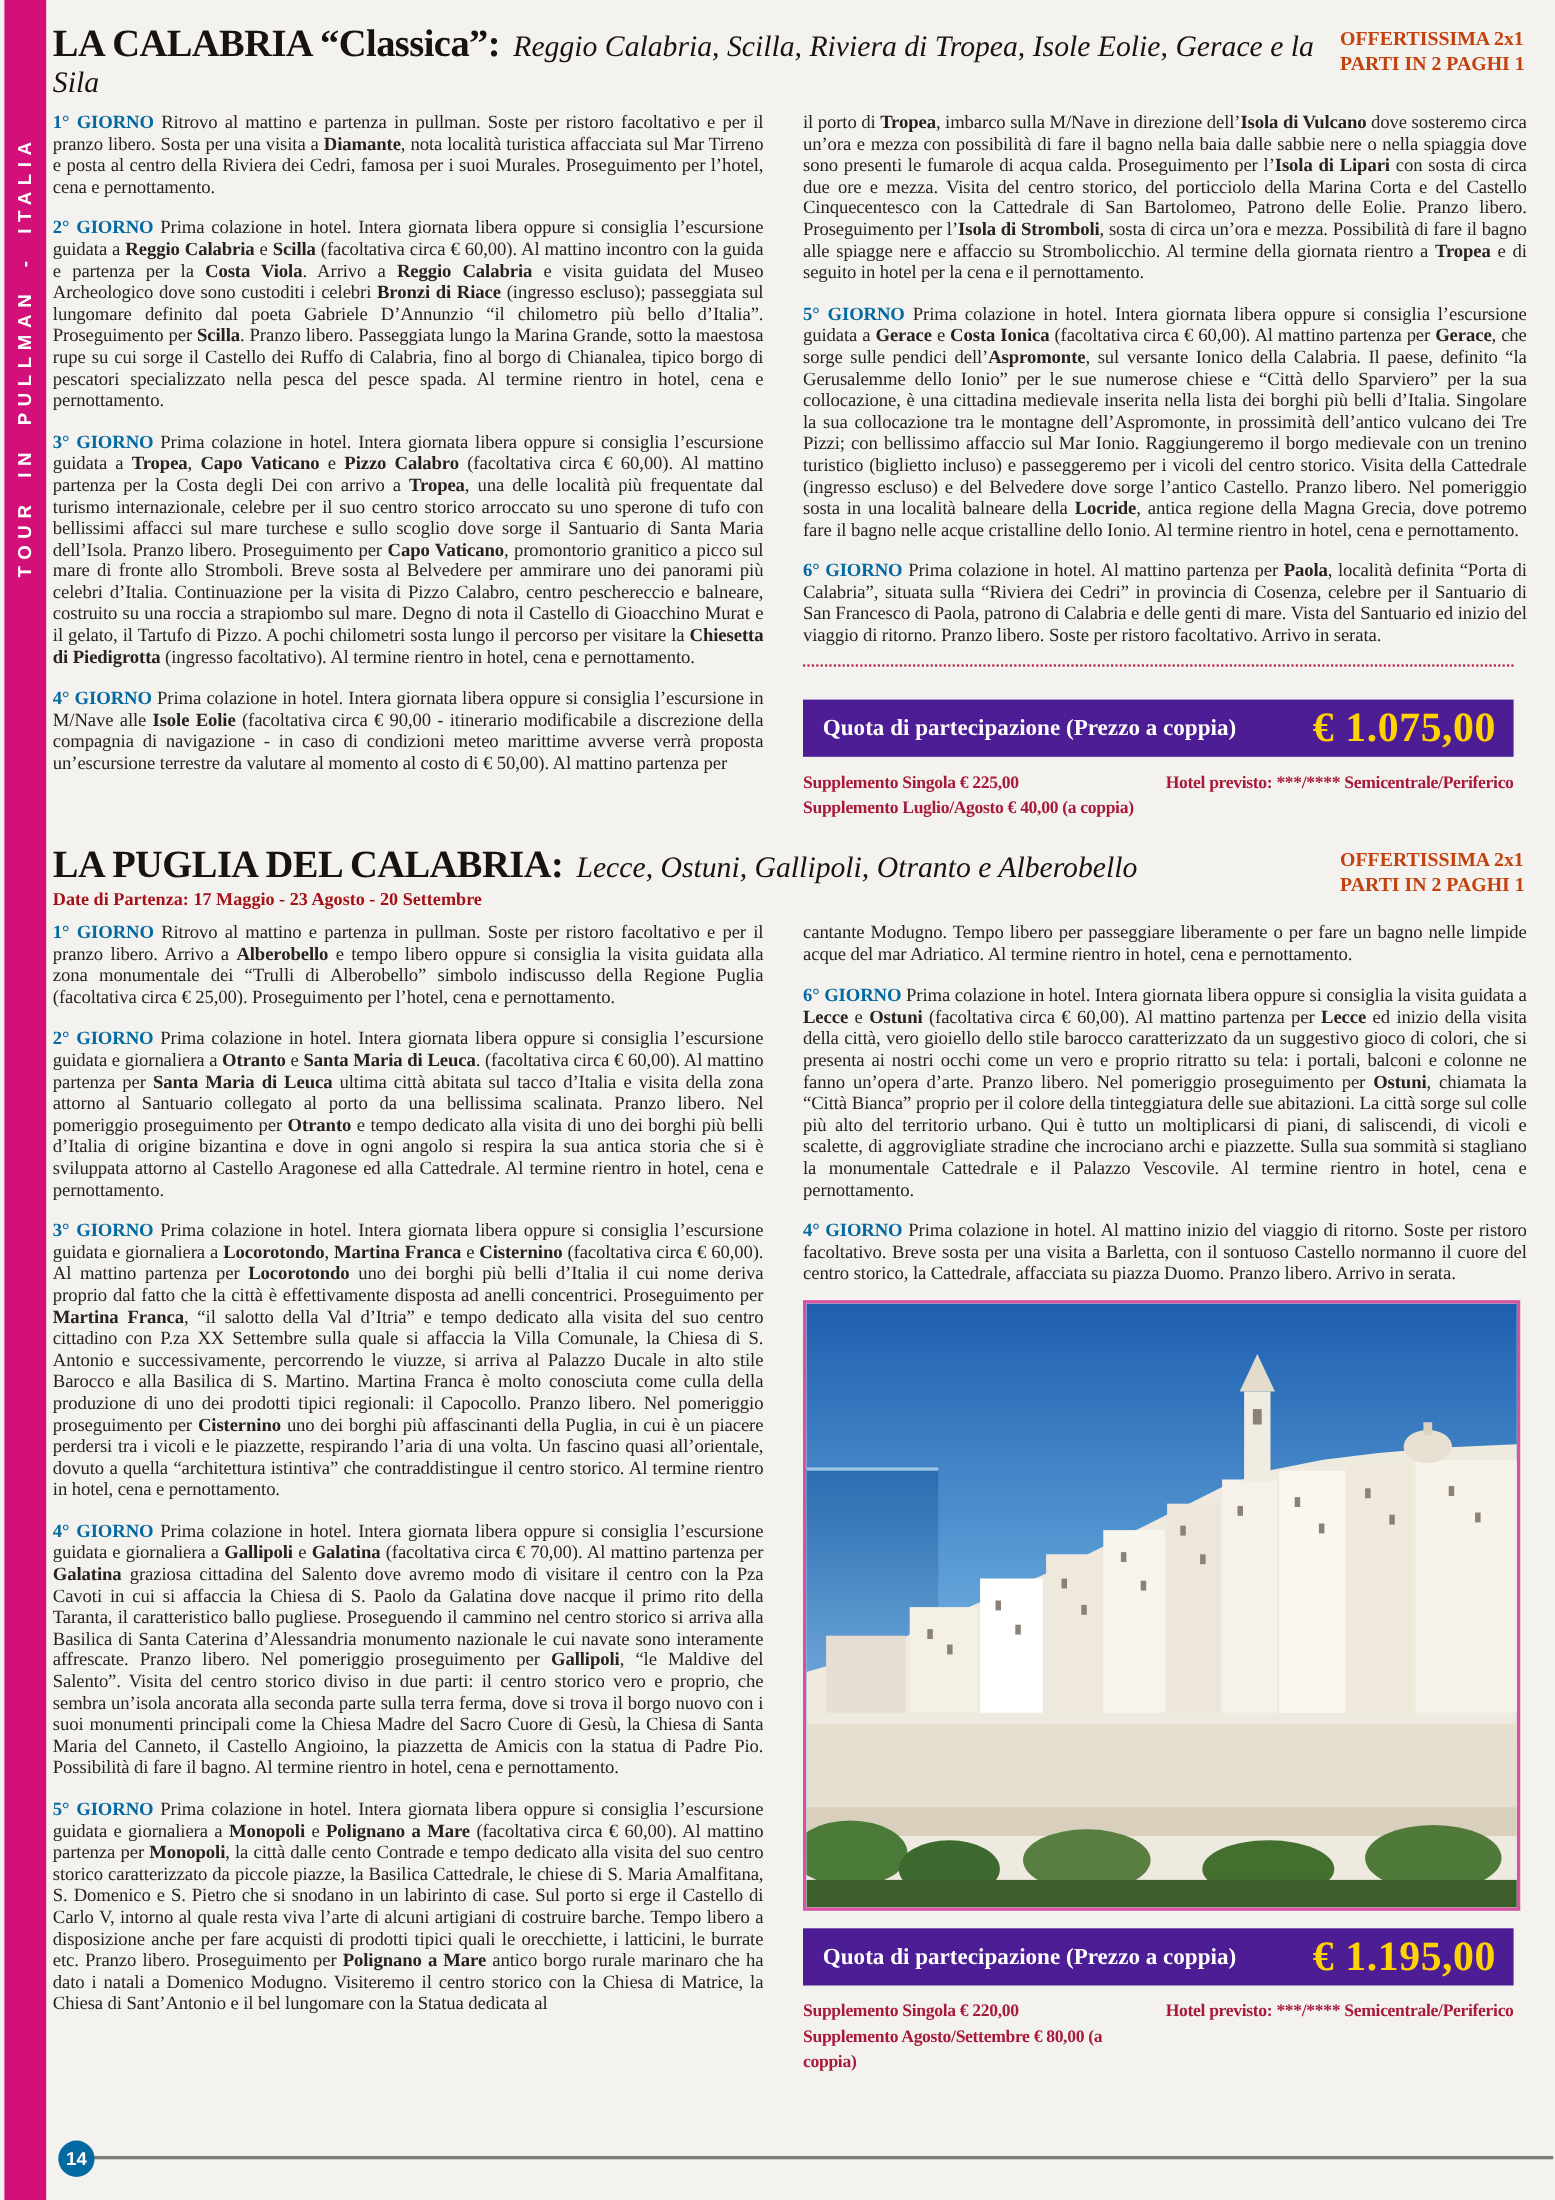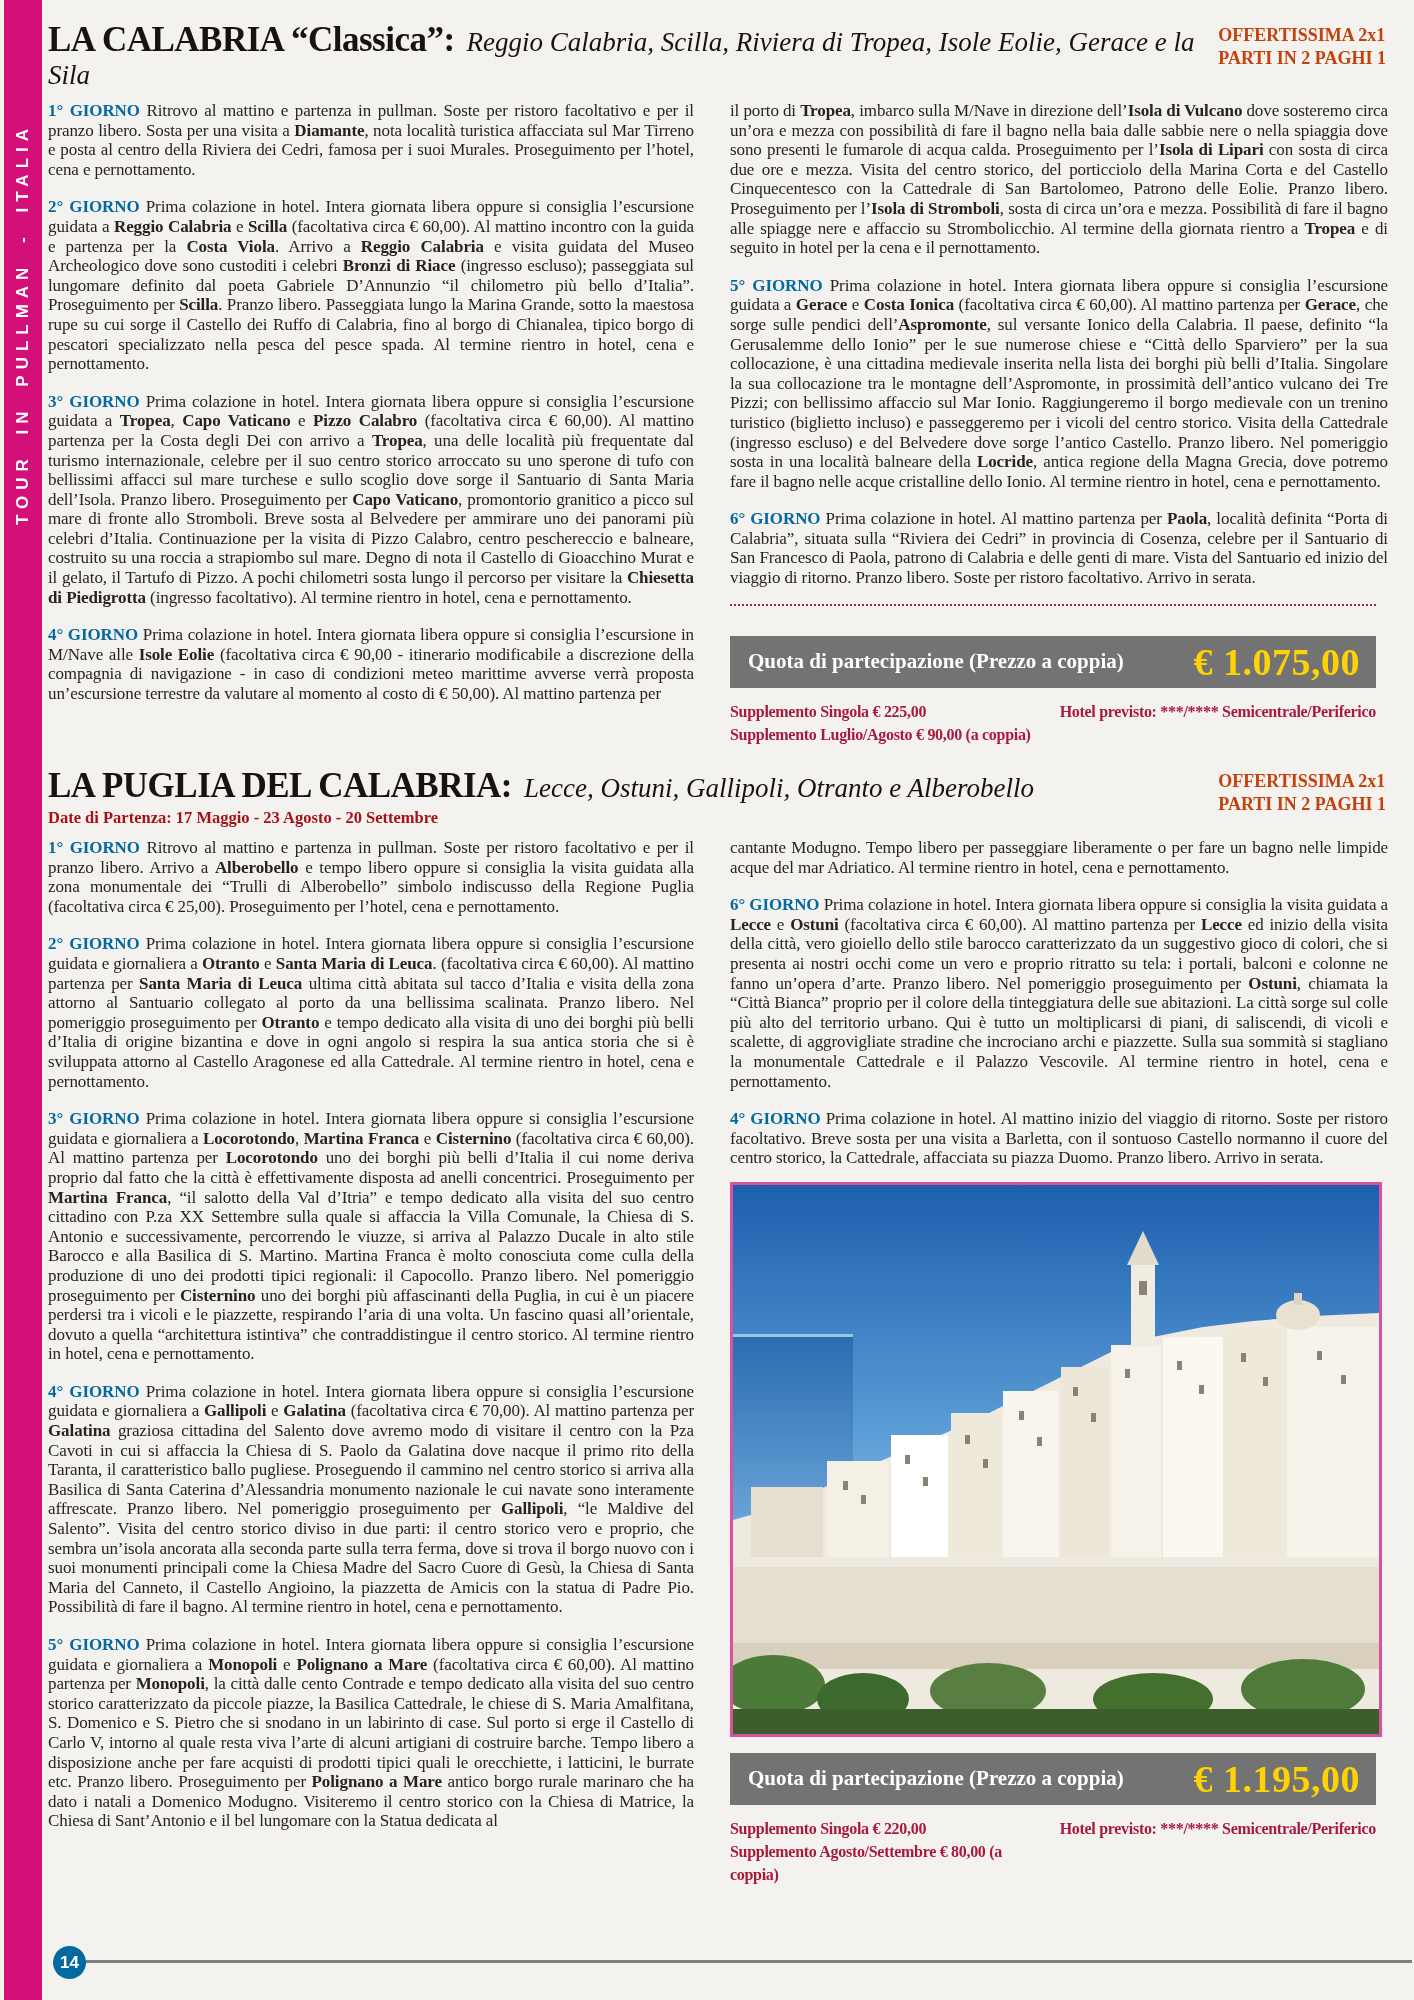--- a/index.html
+++ b/index.html
@@ -21,21 +21,21 @@
   .badge{position:absolute;right:18px;top:4px;color:#c2410c;font-weight:bold;font-size:18px;line-height:1.25;
          font-family:"Liberation Serif",serif;}
   .cols{display:flex;gap:36px;margin-top:10px;}
   .col-left{width:646px;}
   .col-right{width:658px;}
   .para{text-align:justify;font-size:17px;line-height:19.6px;margin-bottom:18px;letter-spacing:-0.1px;}
   .para:last-child{margin-bottom:0;}
   .day{color:#0369a1;font-weight:bold;}
   .b{font-weight:bold;}
   .dotted-rule{border-top:2px dotted #b21f3f;margin:16px 0 30px;width:646px;}
-  .price-box{height:52px;width:646px;box-sizing:border-box;background:#737373;
+  .price-box{height:52px;width:646px;box-sizing:border-box;background:#4c1d95;
              display:flex;align-items:center;padding:0 16px 0 18px;}
   .price-label{color:#ffffff;font-weight:bold;font-size:21px;}
   .price-amount{margin-left:auto;color:#ffd204;font-weight:bold;font-size:38px;letter-spacing:0.5px;}
   .suppl-row{display:flex;margin-top:12px;width:646px;color:#a81a3b;font-weight:bold;
              font-size:16px;line-height:1.45;letter-spacing:-0.3px;}
   .hotel{margin-left:auto;white-space:nowrap;padding-left:10px;}
   .photo-frame{width:652px;height:555px;border:3px solid #d9529f;box-sizing:border-box;
                margin:14px 0 16px;background:#bcd6ea;overflow:hidden;}
   .photo-frame svg{display:block;}
   .page-num{position:absolute;left:53px;top:1946px;width:33px;height:33px;border-radius:50%;
@@ -77,21 +77,21 @@
               <div class="para"><span class="day">6° GIORNO </span><span>Prima colazione in hotel. Al mattino partenza per </span><span class="b">Paola</span><span>, località definita “Porta di Calabria”, situata sulla “Riviera dei Cedri” in provincia di Cosenza, celebre per il Santuario di San Francesco di Paola, patrono di Calabria e delle genti di mare. Vista del Santuario ed inizio del viaggio di ritorno. Pranzo libero. Soste per ristoro facoltativo. Arrivo in serata.</span></div>
             </div>
           <div class="dotted-rule"></div>
           <div class="price-box">
             <span class="price-label">Quota di partecipazione (Prezzo a coppia)</span>
             <span class="price-amount">€ 1.075,00</span>
           </div>
           <div class="suppl-row">
             <div>
               <div>Supplemento Singola € 225,00</div>
-              <div>Supplemento Luglio/Agosto € 90,00 (a coppia)</div>
+              <div>Supplemento Luglio/Agosto € 40,00 (a coppia)</div>
             </div>
             <div class="hotel">Hotel previsto: ***/**** Semicentrale/Periferico</div>
           </div>
         </div>
       </div>
     </div>
 
     <div class="section">
       <div class="sec-header">
         <span class="sec-title">LA PUGLIA DEL CALABRIA:</span><span class="sec-subtitle">Lecce, Ostuni, Gallipoli, Otranto e Alberobello</span>

